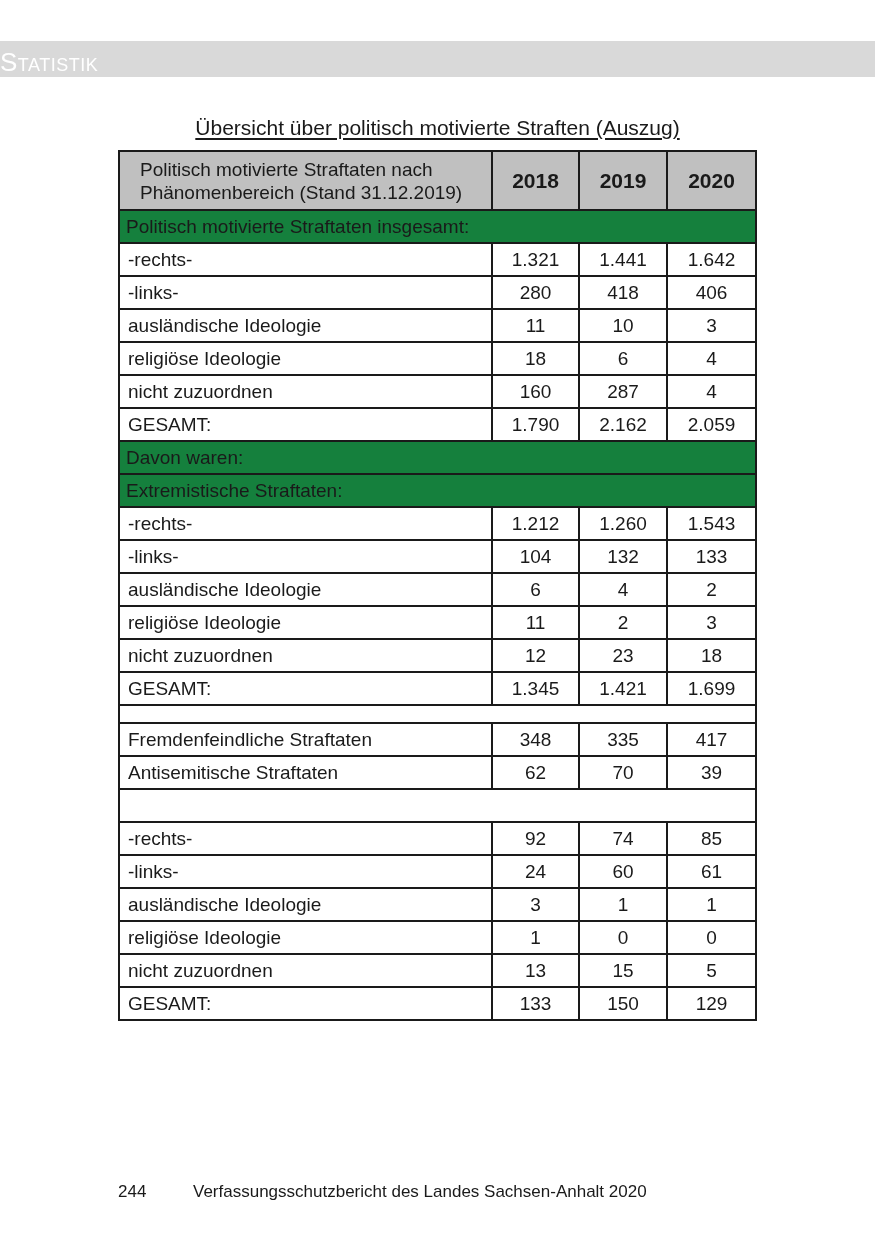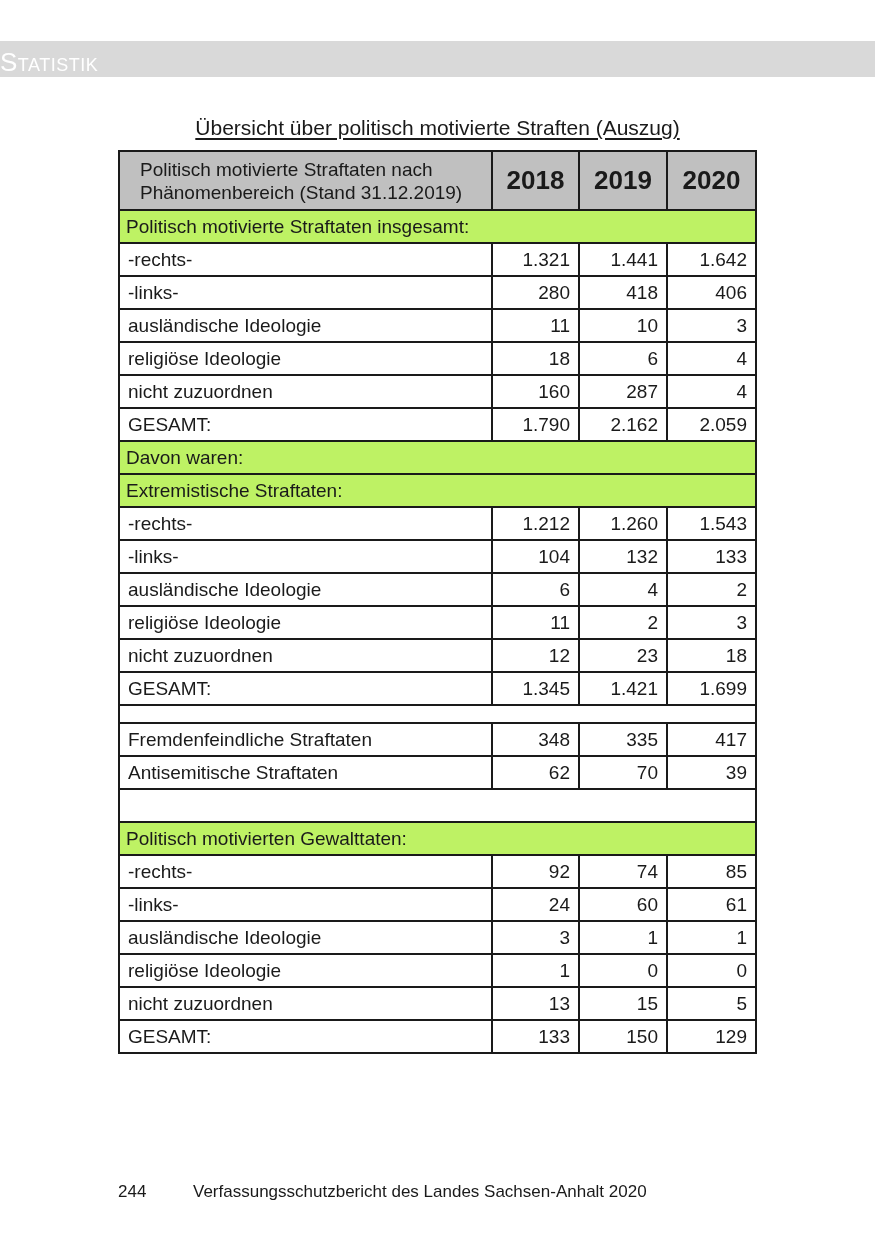--- a/index.html
+++ b/index.html
@@ -22,29 +22,29 @@
   }
   .caption span { text-decoration: underline; text-underline-offset: 3px; text-decoration-thickness: 1.5px; text-align: center; }
   table.stats {
     position: absolute; left: 118px; top: 150px; width: 637px;
     border-collapse: collapse; table-layout: fixed; font-size: 19px;
   }
   table.stats td {
     border: 2px solid #1a1a1a; padding: 0 8px; height: 31px; line-height: 31px;
     white-space: nowrap; overflow: hidden;
   }
-  td.num { text-align: right; padding: 0; }
+  td.num { text-align: center; padding: 0; }
   col.c0 { width: 373px; }
   col.c1 { width: 87px; }
   col.c2 { width: 88px; }
   col.c3 { width: 89px; }
   tr.head td { background: #c0c0c0; height: 57px; padding-left: 20px; }
   tr.head td.label { line-height: 23px; white-space: normal; font-size: 19px; }
-  tr.head td.year { font-weight: bold; text-align: center; font-size: 26px; padding: 0; margin-left: 6px; }
-  tr.section td { background: #bef264; padding-left: 6px; }
+  tr.head td.year { font-weight: bold; text-align: center; font-size: 21px; padding: 0; margin-left: 6px; }
+  tr.section td { background: #15803d; padding-left: 6px; }
   tr.spacer td { height: 16px; line-height: 16px; }
   tr.spacer-lg td { height: 31px; }
   .footer {
     position: absolute; top: 1181px; left: 118px; font-size: 17px; line-height: 22px;
   }
   .footer .page { display: inline-block; width: 75px; }
 </style>
 </head>
 <body>
 
@@ -168,23 +168,20 @@
       <td>Antisemitische Straftaten</td>
       <td class="num">62</td>
       <td class="num">70</td>
       <td class="num">39</td>
     </tr>
 
     <tr class="spacer-lg">
       <td colspan="4"></td>
     </tr>
 
-    <tr class="section">
-      <td colspan="4">Politisch motivierten Gewalttaten:</td>
-    </tr>
     <tr>
       <td>-rechts-</td>
       <td class="num">92</td>
       <td class="num">74</td>
       <td class="num">85</td>
     </tr>
     <tr>
       <td>-links-</td>
       <td class="num">24</td>
       <td class="num">60</td>

